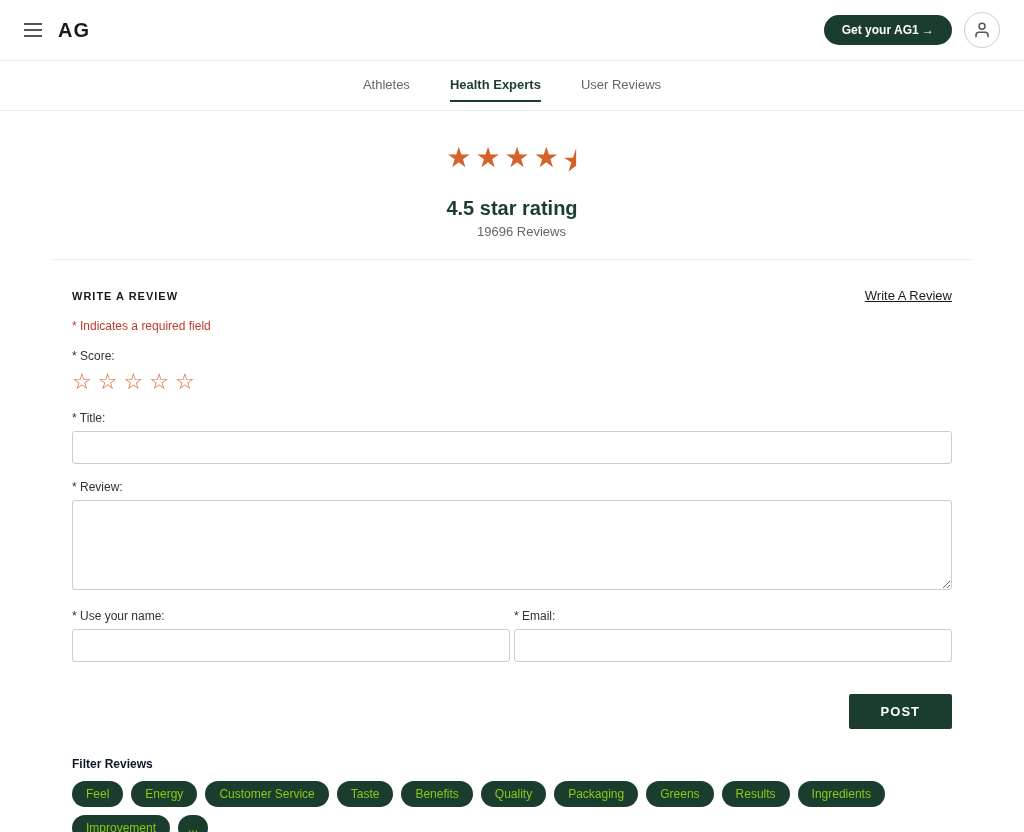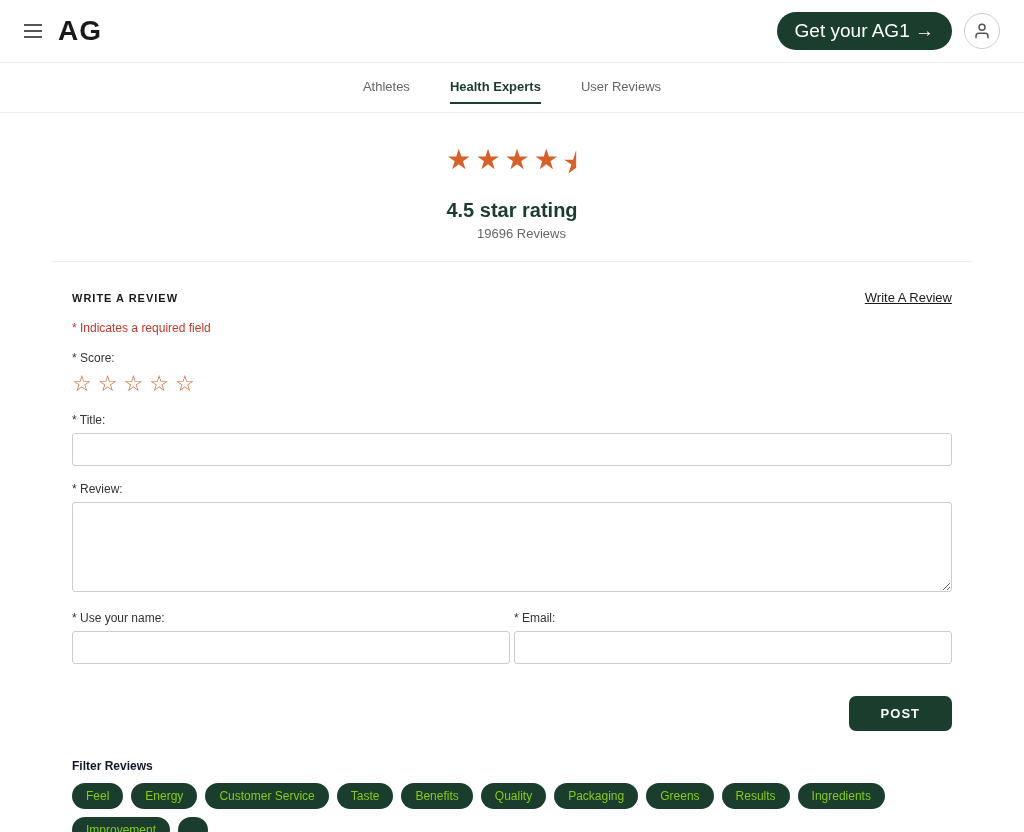--- a/index.html
+++ b/index.html
@@ -13,30 +13,30 @@
       padding: 12px 24px;
       border-bottom: 1px solid #eee;
       position: sticky;
       top: 0;
       background: #fff;
       z-index: 100;
     }
     .header-left { display: flex; align-items: center; gap: 16px; }
     .hamburger-icon { cursor: pointer; display: flex; flex-direction: column; gap: 4px; }
     .hamburger-icon span { display: block; width: 18px; height: 2px; background: #555; }
-    .logo { font-size: 28px; font-weight: 800; color: #1a1a1a; letter-spacing: 1px; }
+    .logo { font-size: 20px; font-weight: 800; color: #1a1a1a; letter-spacing: 1px; }
     .header-right { display: flex; align-items: center; gap: 12px; }
     .cta-btn {
       background: #1a3d2e;
       color: #fff;
       border: none;
       border-radius: 20px;
       padding: 8px 18px;
-      font-size: 19px;
-      font-weight: 400;
+      font-size: 12px;
+      font-weight: 700;
       cursor: pointer;
       display: flex;
       align-items: center;
       gap: 6px;
     }
     .user-icon-btn {
       width: 36px; height: 36px;
       border-radius: 50%;
       border: 1px solid #ccc;
       display: flex; align-items: center; justify-content: center;
@@ -119,21 +119,21 @@
     .post-btn-row { display: flex; justify-content: flex-end; }
     .post-btn {
       background: #1a3d2e;
       color: #fff;
       border: none;
       padding: 10px 32px;
       font-size: 13px;
       font-weight: 600;
       letter-spacing: 1px;
       cursor: pointer;
-      border-radius: 7px;
+      border-radius: 2px;
     }
 
     
     .filter-section {
       max-width: 920px;
       margin: 20px auto;
       padding: 0 20px;
     }
     .filter-label { font-size: 12px; font-weight: 600; color: #0f172a; margin-bottom: 10px; }
     .filter-tags { display: flex; flex-wrap: wrap; gap: 8px; margin-bottom: 12px; }

